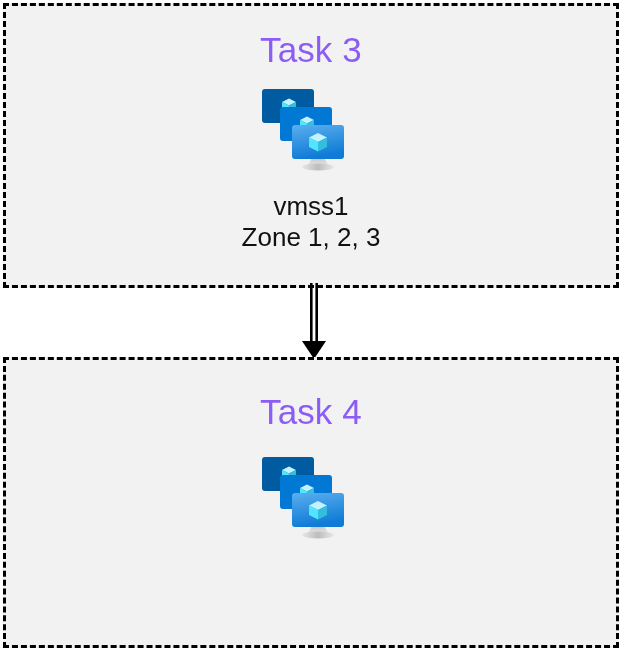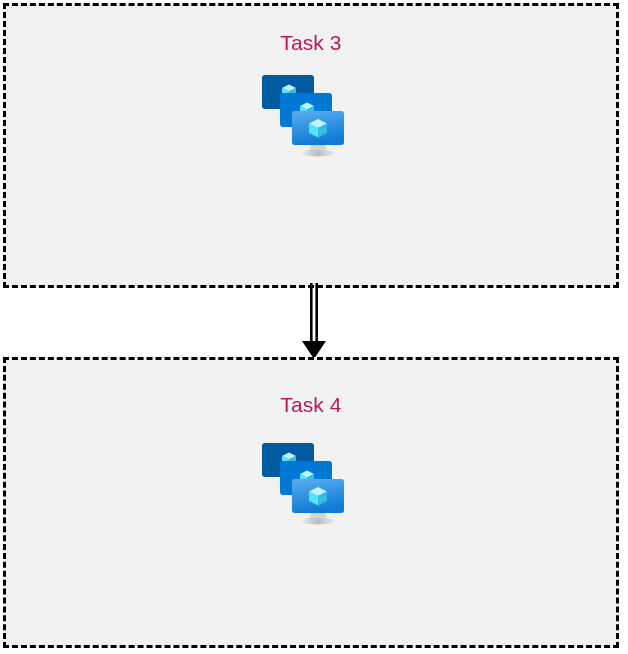--- a/index.html
+++ b/index.html
@@ -44,22 +44,22 @@
   }
 
   #box-task4 {
     left: 3px;
     top: 357px;
     width: 616px;
     height: 291px;
   }
 
   .task-title {
-    color: #be185d;
-    font-size: 21px;
+    color: #8b5cf6;
+    font-size: 35px;
     line-height: 1;
     letter-spacing: 0.1px;
     margin-top: 26px;
     white-space: nowrap;
   }
 
   #box-task4 .task-title {
     margin-top: 34px;
   }
 
@@ -163,20 +163,22 @@
 
         <rect x="33" y="42" width="52" height="34" rx="3" fill="url(#frontScreen3)"></rect>
         <g>
           <path d="M50 54.5 L59 50 L68 54.5 L59 59 Z" fill="#c3f1ff"></path>
           <path d="M50 54.5 L59 59 L59 68.5 L50 64 Z" fill="#50e6ff"></path>
           <path d="M68 54.5 L59 59 L59 68.5 L68 64 Z" fill="#32bedd"></path>
         </g>
       </svg>
     </div>
 
+    <div class="task-caption" id="caption-task3">vmss1
+Zone 1, 2, 3</div>
   </div>
 
   <div id="connector-arrow">
     <svg viewBox="0 0 36 78" xmlns="http://www.w3.org/2000/svg">
 
       <rect x="14" y="0" width="2.6" height="62" fill="#000000"></rect>
       <rect x="19.4" y="0" width="2.6" height="62" fill="#000000"></rect>
 
       <path d="M6 58 L30 58 L18 76 Z" fill="#000000"></path>
     </svg>

